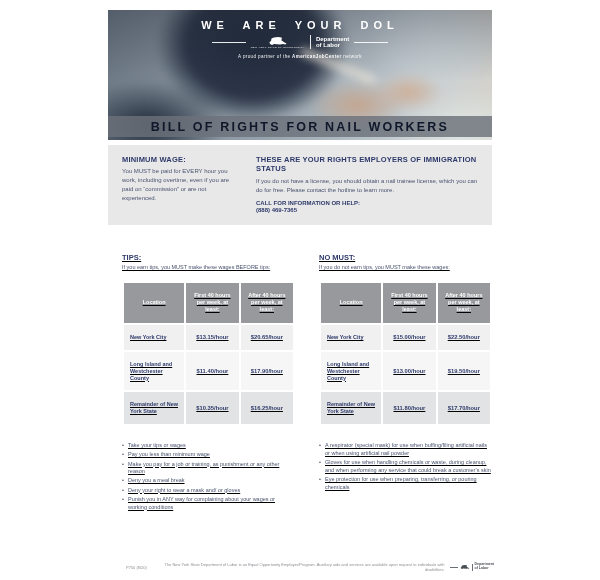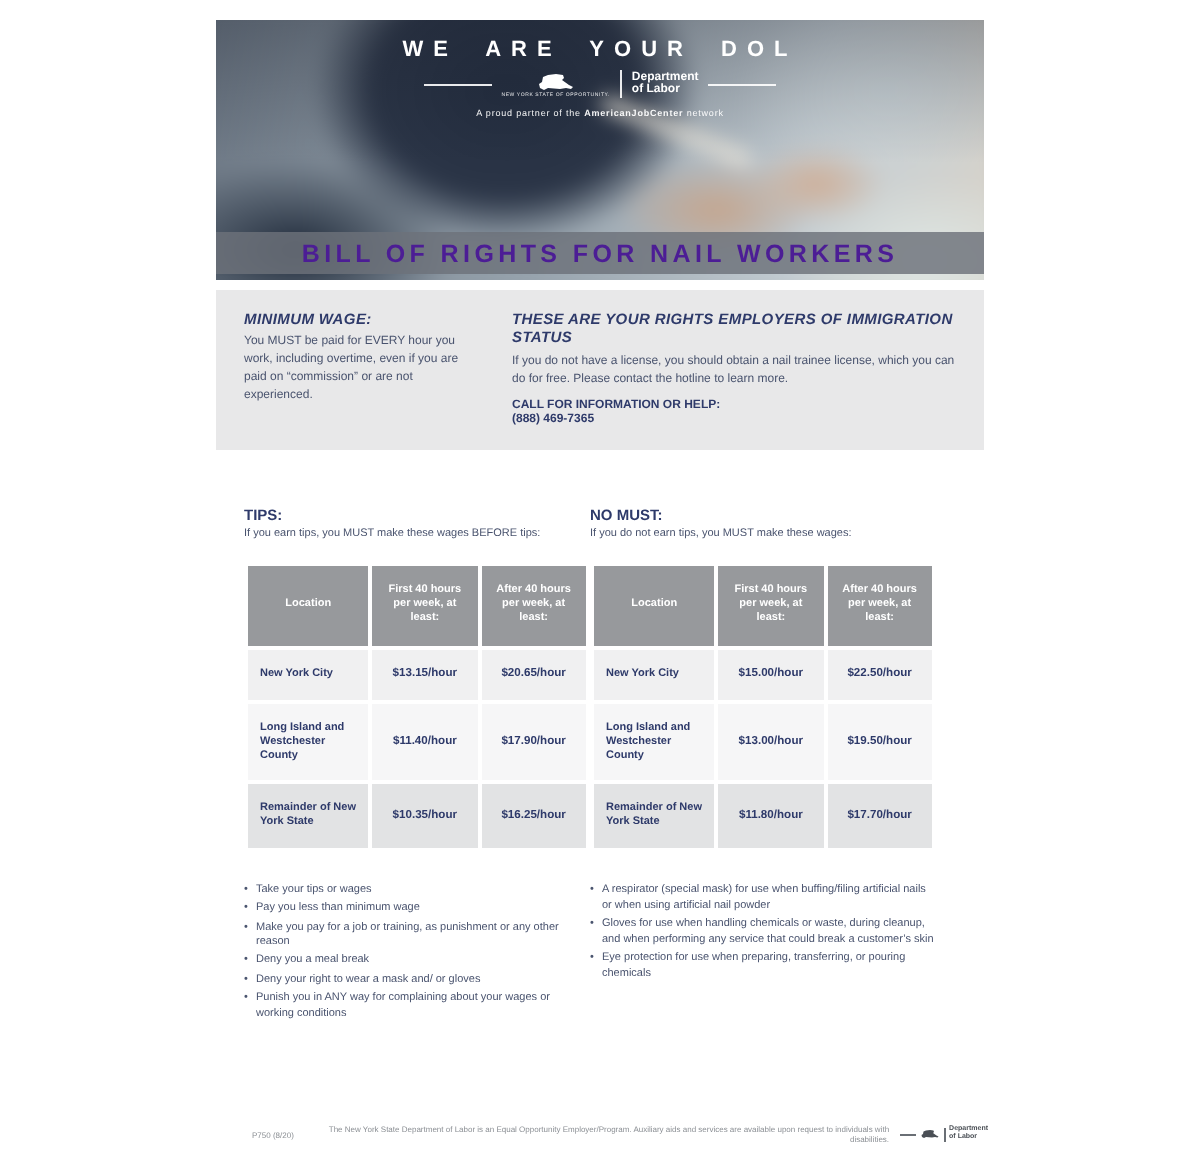--- a/index.html
+++ b/index.html
@@ -30,33 +30,33 @@
   .dol-tagline{margin-top:9px;font-size:11px;font-weight:bold;letter-spacing:5px;word-spacing:6px;}
   .logo-row{margin-top:4px;display:flex;align-items:center;justify-content:center;gap:5px;}
   .hline{display:inline-block;width:34px;height:1px;background:rgba(255,255,255,.9);}
   .state-wrap{display:flex;flex-direction:column;align-items:center;line-height:1;}
   .state-label{font-size:2.5px;letter-spacing:.3px;opacity:.9;}
   .vline{display:inline-block;width:1px;height:14px;background:rgba(255,255,255,.9);}
   .dept-text{font-size:6px;font-weight:bold;text-align:left;line-height:1.1;}
   .partner-line{margin-top:4px;font-size:4.5px;letter-spacing:.4px;opacity:.95;}
   .partner-line b{font-weight:bold;}
   .banner{position:absolute;left:0;right:0;bottom:3px;height:21px;background:rgba(108,114,122,.82);
-    display:flex;align-items:center;justify-content:center;font-size:12.5px;font-weight:bold;letter-spacing:2.2px;color:#4c1d95;}
+    display:flex;align-items:center;justify-content:center;font-size:12.5px;font-weight:bold;letter-spacing:2.2px;color:#0f172a;}
 
   
   .intro-box{margin-top:5px;background:var(--box-bg);padding:10px 14px 12px 14px;display:flex;gap:16px;}
   .intro-left{width:118px;flex:none;}
   .intro-right{flex:1;}
-  .h-navy{color:var(--navy);font-weight:bold;font-size:7.5px;line-height:1.25;letter-spacing:.2px;font-style:italic;}
+  .h-navy{color:var(--navy);font-weight:bold;font-size:7.5px;line-height:1.25;letter-spacing:.2px;}
   .intro-box p{font-size:6px;line-height:1.5;color:var(--body);margin-top:3px;}
   .call-label{margin-top:5px;font-size:6px;font-weight:bold;color:var(--navy);}
   .phone{font-size:6px;font-weight:bold;color:var(--navy);margin-top:1px;}
 
   
-  .cols{display:flex;padding:0 14px;}
+  .cols{display:flex;gap:24px;padding:0 14px;text-decoration:underline;}
   .col{width:173px;flex:none;}
   .wage-cols{margin-top:28px;}
   .sec-head{font-size:7.5px;font-weight:bold;color:var(--navy);}
   .sec-sub{font-size:5.5px;color:var(--body);margin-top:2px;line-height:1.35;}
 
   table.wage{margin-top:10px;width:173px;border-collapse:separate;border-spacing:2px;}
   table.wage th{background:var(--th-bg);color:#fff;font-size:5.5px;font-weight:bold;
     text-align:center;vertical-align:middle;padding:9px 3px;line-height:1.3;}
   table.wage th.loc-h{width:61px;}
   table.wage th.val-h{width:53px;}

